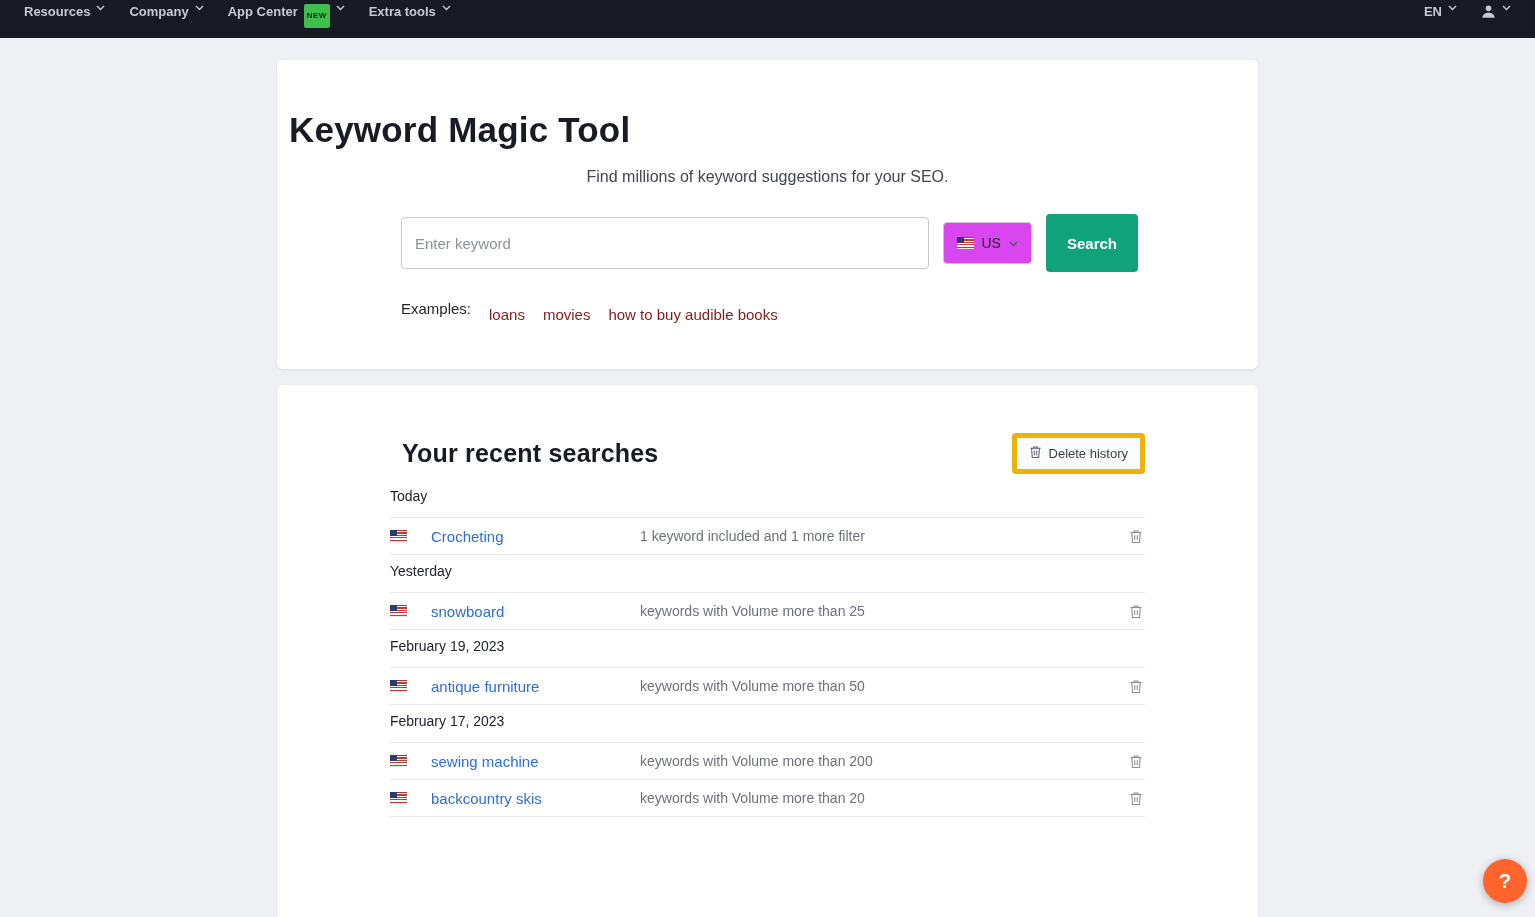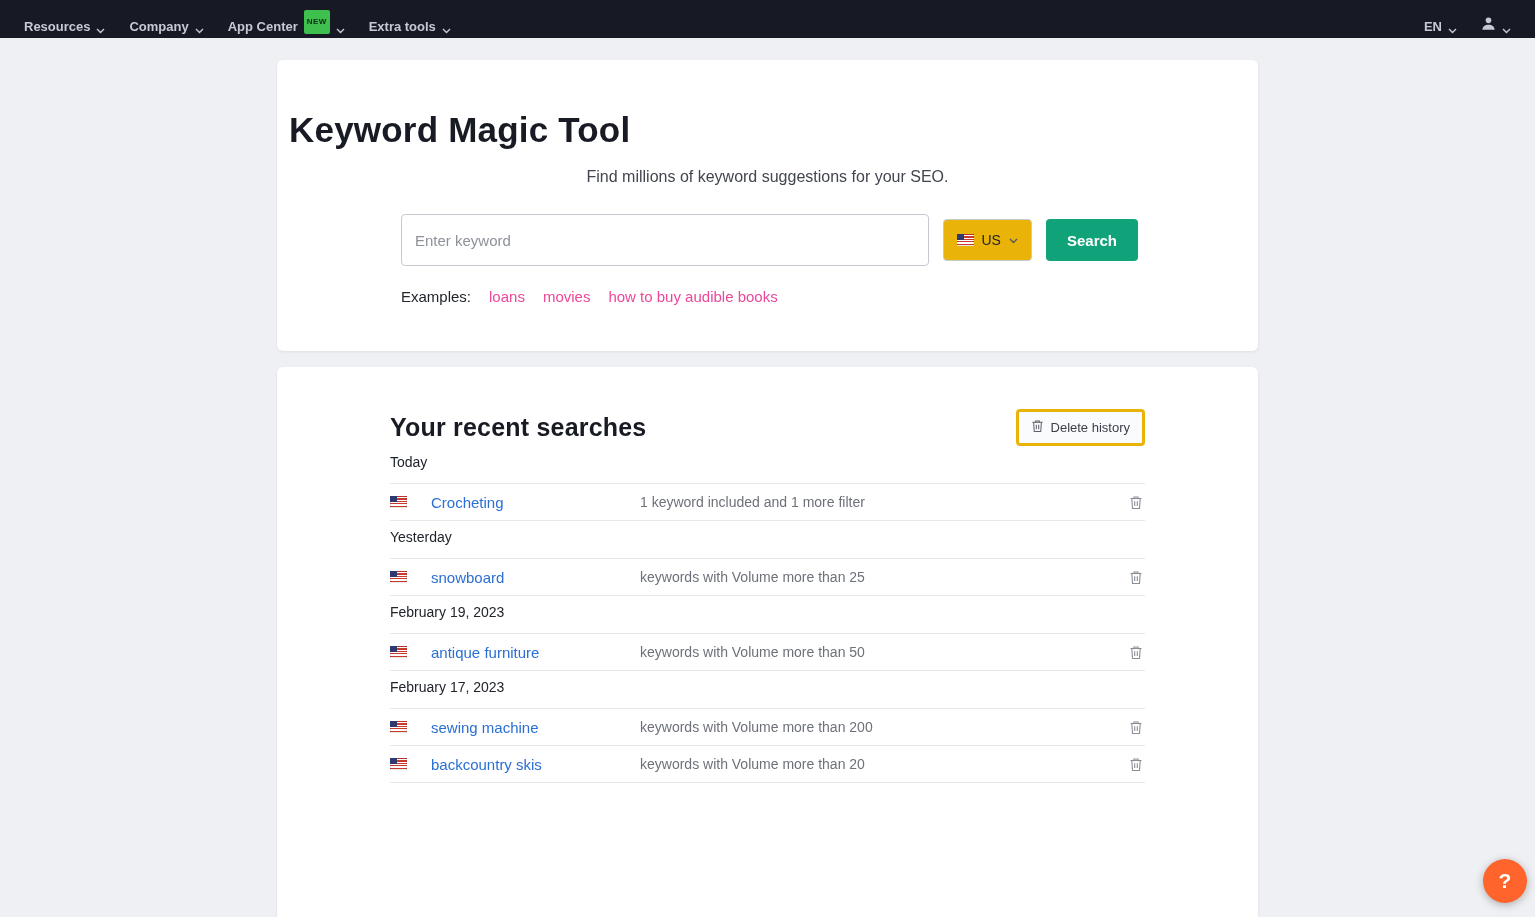--- a/index.html
+++ b/index.html
@@ -13,21 +13,21 @@
   }
 
   
   .navbar {
     height:38px; background:#171a24;
     display:flex; align-items:center; justify-content:space-between;
     padding:0 12px;
   }
   .nav-group { display:flex; align-items:center; }
   .nav-item {
-    display:flex; align-items:flex-end; gap:6px;
+    display:flex; align-items:flex-start; gap:6px;
     color:#c6cad2; font-size:13px; font-weight:bold;
     height:30px; padding:0 12px; cursor:pointer; white-space:nowrap;
   }
   .badge-new {
     background:#3fbf4e; color:#0c2e15;
     font-size:8px; font-weight:bold; letter-spacing:.4px;
     padding:8px 3px; border-radius:2px; line-height:1;
   }
   .chev { display:inline-flex; margin-top:1px; }
 
@@ -58,45 +58,45 @@
   .kw-input {
     flex:1; height:52px;
     border:1px solid #c6c9d0; border-radius:4px;
     padding:0 13px; font-size:15px; color:#20242c;
     font-family:"Liberation Sans", sans-serif;
     outline:none;
   }
   .kw-input::placeholder { color:#8d9199; }
   .db-select {
     height:42px; display:flex; align-items:center; gap:8px;
-    border:1px solid #c6c9d0; border-radius:4px; background:#eab308;
+    border:1px solid #c6c9d0; border-radius:4px; background:#d946ef;
     padding:0 13px; font-size:14px; color:#20242c; cursor:pointer;
   }
   .db-select .chev { color:#55585f; }
   .search-btn {
-    height:42px; padding:0 21px;
+    height:58px; padding:0 21px;
     background:#10a37a; color:#fff;
     border:none; border-radius:4px;
     font-size:15px; font-weight:bold; cursor:pointer;
     font-family:"Liberation Sans", sans-serif;
   }
   .examples-row {
     display:flex; align-items:center; gap:18px;
     margin:22px 120px 0 124px; font-size:15px;
   }
   .examples-label { color:#23262d; }
-  .example-link { color:#ec4899; text-decoration:none; cursor:pointer; }
+  .example-link { color:#7f1d1d; text-decoration:none; cursor:pointer;margin-top:12px; }
 
   
   .card-recent { padding:42px 113px 90px; min-height:570px; }
   .recent-header { display:flex; align-items:center; justify-content:space-between; }
-  .recent-title { margin:0; font-size:25px; font-weight:bold; color:#181b24; letter-spacing:.2px; }
+  .recent-title { margin:12px; font-size:25px; font-weight:bold; color:#181b24; letter-spacing:.2px; }
   .delete-history {
     display:flex; align-items:center; gap:7px;
-    border:3px solid #eab308; background:#fafbfc; border-radius:4px;
+    border:5px solid #eab308; background:#fafbfc; border-radius:4px;
     padding:7px 12px; font-size:13px; color:#3a3e46; cursor:pointer;
     font-family:"Liberation Sans", sans-serif;
   }
 
   .group { }
   .group:first-of-type { margin-top:42px; }
   .group-date {
     font-size:14px; color:#20242c;
     padding:8px 0 13px; border-bottom:1px solid #e6e8ed;
   }

